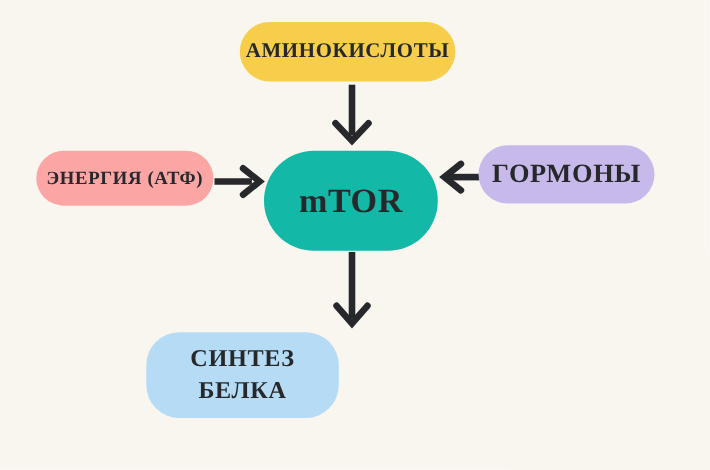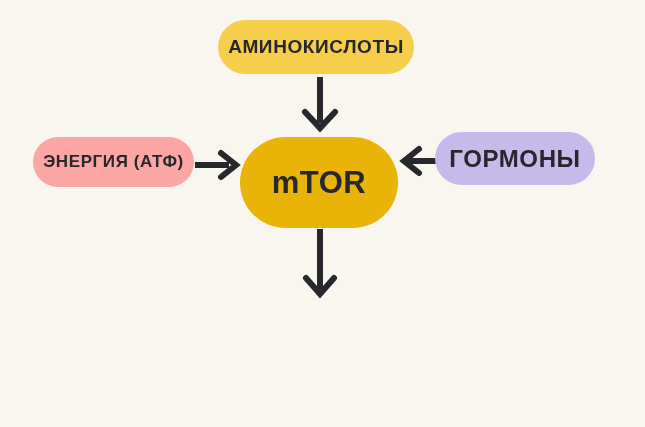--- a/index.html
+++ b/index.html
@@ -89,21 +89,21 @@
     stroke-linecap: butt;
   }
   .arrows path.head {
     stroke-linecap: round;
     stroke-linejoin: miter;
   }
 </style>
 </head>
 <body>
 
-<div class="canvas" style="background: rgb(249, 246, 240); --arrow: #26282B; --ink: #26282B;">
+<div class="canvas" style="background: rgb(249, 246, 240); font-family: Liberation Serif, serif; --arrow: #26282B; --ink: #26282B;">
 
   <svg class="arrows" viewBox="0 0 645 427" xmlns="http://www.w3.org/2000/svg" aria-hidden="true">
 
     <g>
       <path class="shaft" d="M320,77 L320,123"></path>
       <path class="head" d="M305,112 L320,128 L335,112"></path>
     </g>
 
     <g>
       <path class="shaft" d="M195,165 L229,165"></path>
@@ -122,23 +122,26 @@
   </svg>
 
   <div class="node node-amino" style="background: rgb(246, 206, 76);">
     <span class="label">АМИНОКИСЛОТЫ</span>
   </div>
 
   <div class="node node-energy" style="background: #fca5a5;">
     <span class="label">ЭНЕРГИЯ (АТФ)</span>
   </div>
 
-  <div class="node node-mtor" style="background: #eab308;">
+  <div class="node node-mtor" style="background: #14b8a6;">
     <span class="label">mTOR</span>
   </div>
 
   <div class="node node-hormones" style="background: rgb(200, 185, 235);">
     <span class="label">ГОРМОНЫ</span>
   </div>
 
+  <div class="node node-protein" style="background: rgb(181, 220, 244);">
+    <span class="label">СИНТЕЗ БЕЛКА</span>
+  </div>
 
 
 </div>
 
 </body></html>

